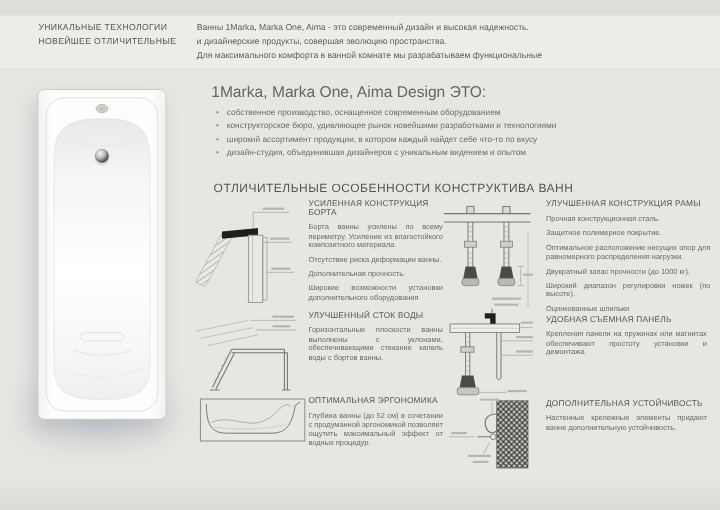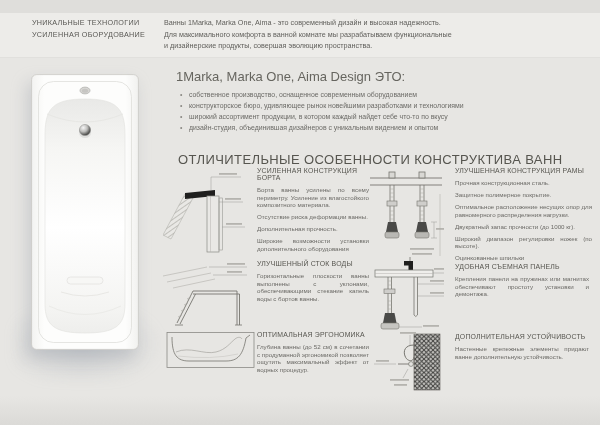--- a/index.html
+++ b/index.html
@@ -24,21 +24,21 @@
                 background:radial-gradient(ellipse at 45% 55%, rgba(150,158,170,.38), rgba(150,158,170,0) 70%);
                 filter:blur(6px); }
   .tub-svg { position:absolute; left:31px; top:74px;
              filter:drop-shadow(-4px 8px 8px rgba(145,152,162,.35)); }
 
   .brand-title { position:absolute; left:176px; top:69px; font-size:13px; color:#66655f; }
   .brand-bullets { position:absolute; left:180px; top:89px; width:300px; list-style:none; }
   .brand-bullets li { position:relative; font-size:6.9px; line-height:11px; color:#6b6a66; padding-left:9px; }
   .brand-bullets li::before { content:"•"; position:absolute; left:0; top:0; color:#8a8984; }
 
-  .features-heading { position:absolute; left:178px; top:152px; font-size:13px;
+  .features-heading { position:absolute; left:178px; top:152px; font-size:10px;
                       letter-spacing:.4px; color:#56554f; font-weight:normal; }
 
   .feature { position:absolute; }
   .feature h3 { font-size:6.9px; font-weight:normal; letter-spacing:.2px; color:#56554f; margin-bottom:5px; }
   .feature p  { font-size:6.2px; line-height:7.5px; text-align:justify; color:#6b6a66; margin-bottom:4.5px; }
 
   .f1 { left:257px; top:167px; width:112px; }
   .f2 { left:257px; top:260px; width:112px; }
   .f3 { left:257px; top:331px; width:112px; }
   .f4 { left:455px; top:167px; width:137px; }
@@ -59,27 +59,27 @@
 <body>
 
 <div class="page">
 
   <div class="band-top"></div>
   <div class="band-hdr"></div>
   <div class="band-bot"></div>
 
   <div class="tagline">
     <div>УНИКАЛЬНЫЕ ТЕХНОЛОГИИ</div>
-    <div>УСИЛЕННАЯ ОБОРУДОВАНИЕ</div>
+    <div>НОВЕЙШЕЕ ОТЛИЧИТЕЛЬНЫЕ</div>
   </div>
 
   <div class="intro">
     <div>Ванны 1Marka, Marka One, Aima - это современный дизайн и высокая надежность.</div>
+    <div>и дизайнерские продукты, совершая эволюцию пространства.</div>
     <div>Для максимального комфорта в ванной комнате мы разрабатываем функциональные</div>
-    <div>и дизайнерские продукты, совершая эволюцию пространства.</div>
   </div>
 
   <div class="tub-shadow"></div>
   <svg class="tub-svg" width="108" height="276" viewBox="0 0 108 276">
     <defs>
       <linearGradient id="basinG" x1="0" y1="0" x2="0" y2="1">
         <stop offset="0" stop-color="#e9e9e7"></stop>
         <stop offset="0.22" stop-color="#f6f6f4"></stop>
         <stop offset="0.55" stop-color="#ffffff"></stop>
         <stop offset="0.9" stop-color="#f4f4f2"></stop>

